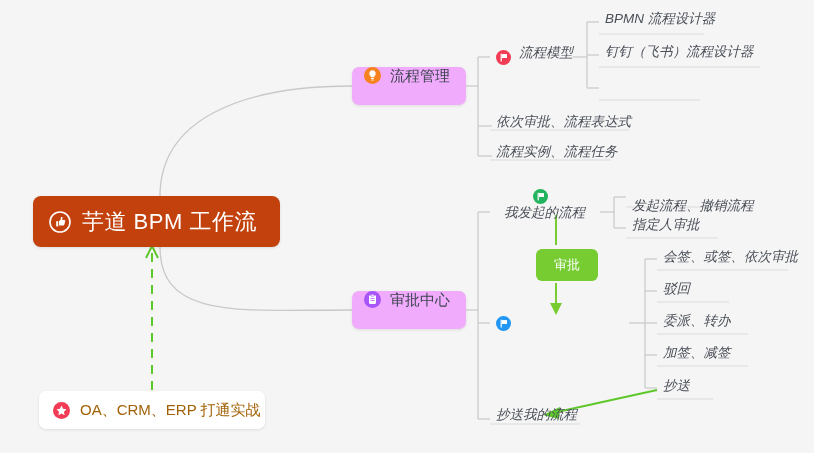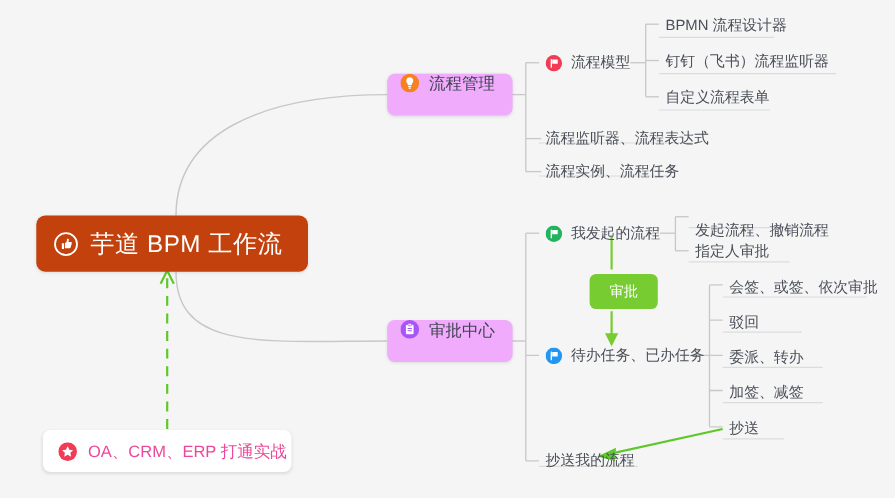--- a/index.html
+++ b/index.html
@@ -68,25 +68,25 @@
     font-size: 15px;
     color: #3f4550;
     margin-left: 9px;
     white-space: nowrap;
   }
 
   
   .node {
     position: absolute;
     display: flex;
-    align-items: center;
     white-space: nowrap;
     box-sizing: border-box;
     height: 26px;
     padding: 0 6px 0 4px;
+    font-style: italic;
   }
   .node .node-label {
     font-size: 13.5px;
     color: #4a4f58;
   }
   .node .node-label.with-icon {
     margin-left: 8px;
   }
 
   
@@ -112,21 +112,21 @@
     background: #ffffff;
     border-radius: 7px;
     box-shadow: 0 1px 3px rgba(0,0,0,0.10);
     display: flex;
     align-items: center;
     padding-left: 14px;
     box-sizing: border-box;
   }
   .callout .callout-label {
     font-size: 15px;
-    color: #ec4899;
+    color: #a16207;
     margin-left: 10px;
     white-space: nowrap;
   }
 
   
   .icon {
     display: inline-flex;
     align-items: center;
     justify-content: center;
     flex: 0 0 auto;
@@ -243,57 +243,53 @@
       <svg width="15" height="15" viewBox="0 0 15 15">
         <circle cx="7.5" cy="7.5" r="7.5" fill="#f23b54"></circle>
         <rect x="4.6" y="3.6" width="1.2" height="8.0" rx="0.5" fill="#ffffff"></rect>
         <path d="M6.0 4.1 h5.0 v3.9 h-5.0 z" fill="#ffffff"></path>
       </svg>
     </span>
     <span class="node-label with-icon">流程模型</span>
   </div>
 
   <div class="node" style="left:492px; top:113px;">
-    <span class="node-label">流程监听器、流程表达式</span>
+    <span class="node-label">依次审批、流程表达式</span>
   </div>
 
   <div class="node" style="left:492px; top:143px;">
     <span class="node-label">流程实例、流程任务</span>
   </div>
 
   <div class="node" style="left:601px; top:10px;">
     <span class="node-label">BPMN 流程设计器</span>
   </div>
   <div class="node" style="left:601px; top:43px;">
-    <span class="node-label">钉钉（飞书）流程监听器</span>
-  </div>
-  <div class="node" style="left:601px; top:76px;">
-    <span class="node-label">自定义流程表单</span>
-  </div>
-
-  <div class="node" style="left:492px; top:199px;">
+    <span class="node-label">钉钉（飞书）流程设计器</span>
+  </div>
+
+  <div class="node" style="left:492px; top:189px;flex-direction:column;">
     <span class="icon">
       <svg width="15" height="15" viewBox="0 0 15 15">
         <circle cx="7.5" cy="7.5" r="7.5" fill="#22b35e"></circle>
         <rect x="4.6" y="3.6" width="1.2" height="8.0" rx="0.5" fill="#ffffff"></rect>
         <path d="M6.0 4.1 h5.0 v3.9 h-5.0 z" fill="#ffffff"></path>
       </svg>
     </span>
     <span class="node-label with-icon">我发起的流程</span>
   </div>
 
   <div class="node" style="left:492px; top:310px;">
     <span class="icon">
       <svg width="15" height="15" viewBox="0 0 15 15">
         <circle cx="7.5" cy="7.5" r="7.5" fill="#2196f3"></circle>
         <rect x="4.6" y="3.6" width="1.2" height="8.0" rx="0.5" fill="#ffffff"></rect>
         <path d="M6.0 4.1 h5.0 v3.9 h-5.0 z" fill="#ffffff"></path>
       </svg>
     </span>
-    <span class="node-label with-icon">待办任务、已办任务</span>
   </div>
 
   <div class="node" style="left:492px; top:406px;">
     <span class="node-label">抄送我的流程</span>
   </div>
 
   <div class="node" style="left:628px; top:185px;margin-top:12px;">
     <span class="node-label">发起流程、撤销流程</span>
   </div>
   <div class="node" style="left:659px; top:248px;">

